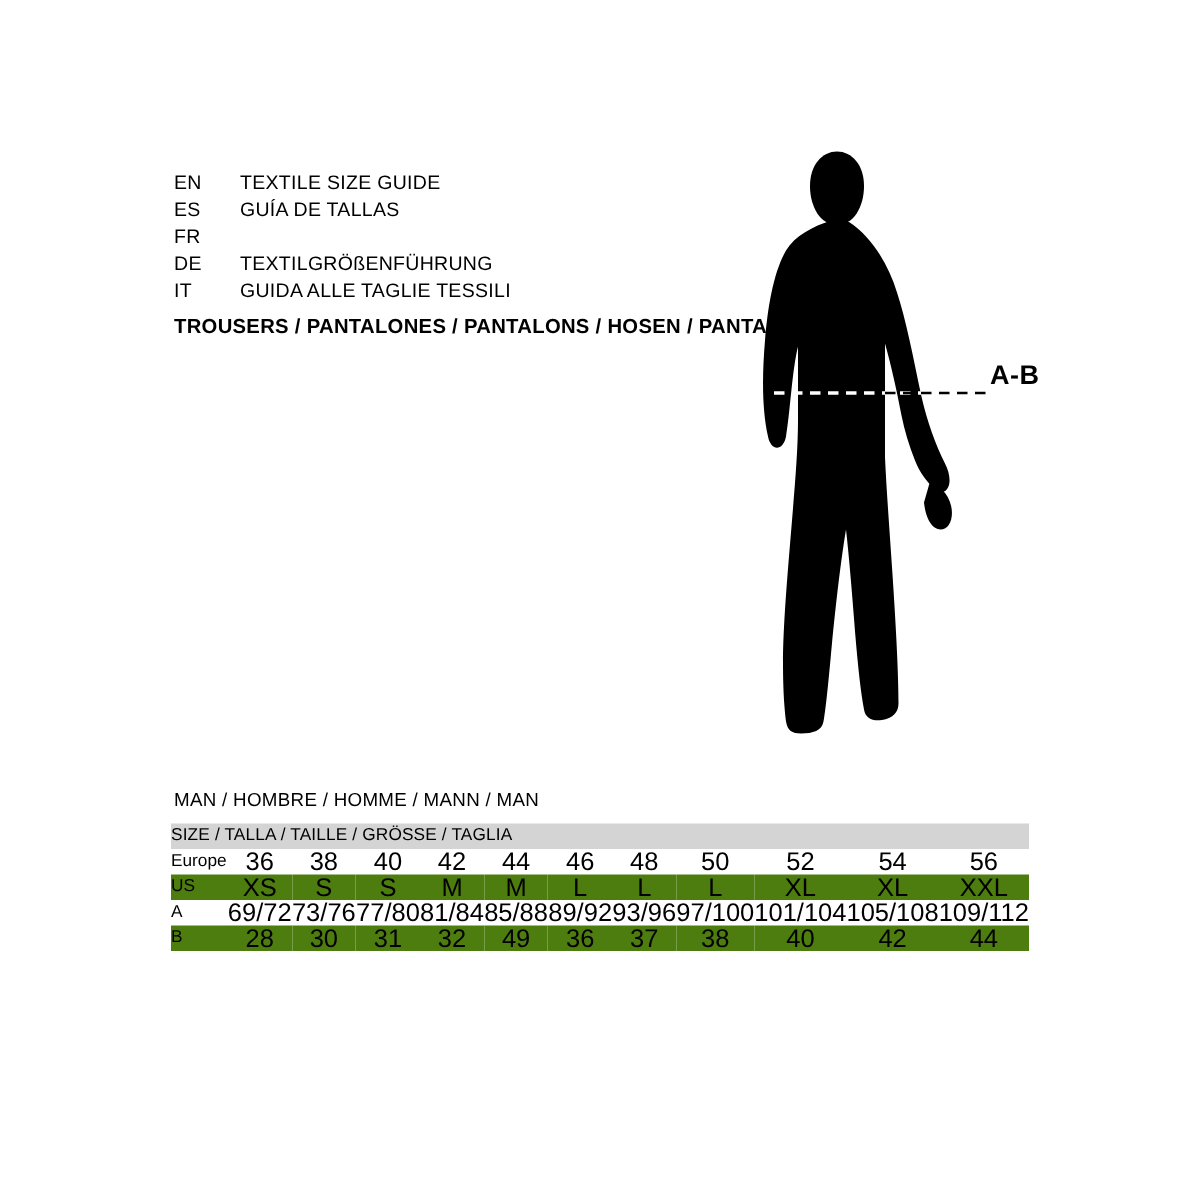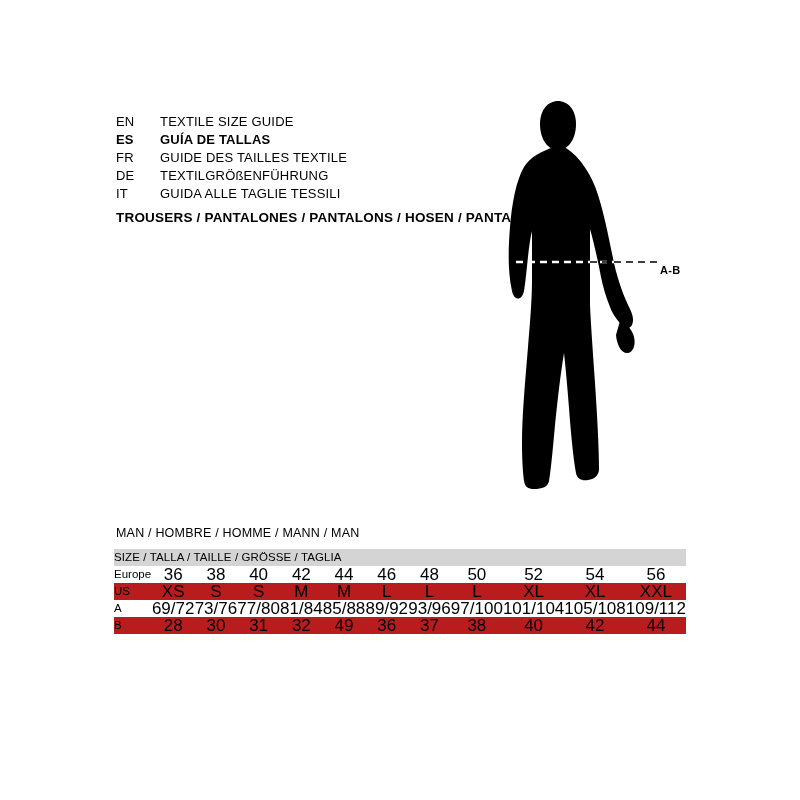--- a/index.html
+++ b/index.html
@@ -42,21 +42,21 @@
     width: 44px;
     flex: 0 0 44px;
     font-size: 13px;
   }
   .lang-text {
     font-size: 13px;
     white-space: nowrap;
   }
   .lang-row.bold .lang-text,
   .lang-row.bold .lang-code {
-    font-weight: bold;
+    font-weight: normal;
   }
   .garment-line {
     position: absolute;
     left: 116px;
     top: 210px;
     font-size: 13.5px;
     font-weight: bold;
     letter-spacing: 0.2px;
     white-space: nowrap;
   }
@@ -67,22 +67,22 @@
     left: 470px;
     top: 95px;
     width: 260px;
     height: 410px;
   }
   .figure-wrap svg { display: block; }
 
   .ab-label {
     position: absolute;
     left: 660px;
-    top: 264px;
-    font-size: 11px;
+    top: 240px;
+    font-size: 18px;
     font-weight: bold;
     letter-spacing: 0.3px;
   }
 
   
   .table-title {
     position: absolute;
     left: 116px;
     top: 526px;
     font-size: 12.5px;
@@ -106,21 +106,21 @@
     vertical-align: middle;
     white-space: nowrap;
   }
   .row-head td {
     background: #d4d4d4;
     font-weight: normal;
     font-size: 11.5px;
     padding-left: 5px;
     letter-spacing: 0.1px;
   }
-  .row-alt td { background: #b91c1c; }
+  .row-alt td { background: #4d7c0f; }
   .row-plain td { background: #ffffff; }
 
   td.label-cell {
     width: 86px;
     padding-left: 5px;
     font-size: 11.5px;
   }
   td.val-cell {
     width: 54px;
     text-align: center;
@@ -146,21 +146,20 @@
     <div class="lang-row">
       <span class="lang-code">EN</span>
       <span class="lang-text">TEXTILE SIZE GUIDE</span>
     </div>
     <div class="lang-row bold">
       <span class="lang-code">ES</span>
       <span class="lang-text">GUÍA DE TALLAS</span>
     </div>
     <div class="lang-row">
       <span class="lang-code">FR</span>
-      <span class="lang-text">GUIDE DES TAILLES TEXTILE</span>
     </div>
     <div class="lang-row">
       <span class="lang-code">DE</span>
       <span class="lang-text">TEXTILGRÖßENFÜHRUNG</span>
     </div>
     <div class="lang-row">
       <span class="lang-code">IT</span>
       <span class="lang-text">GUIDA ALLE TAGLIE TESSILI</span>
     </div>
   </div>

